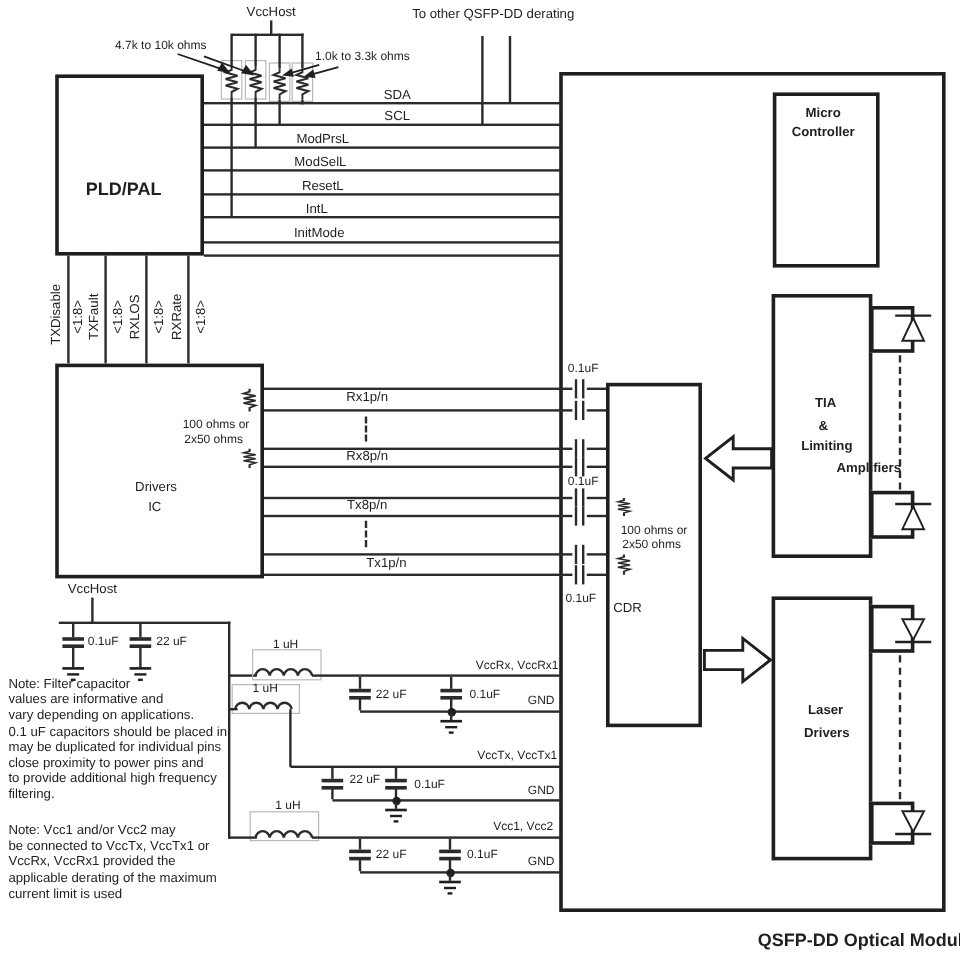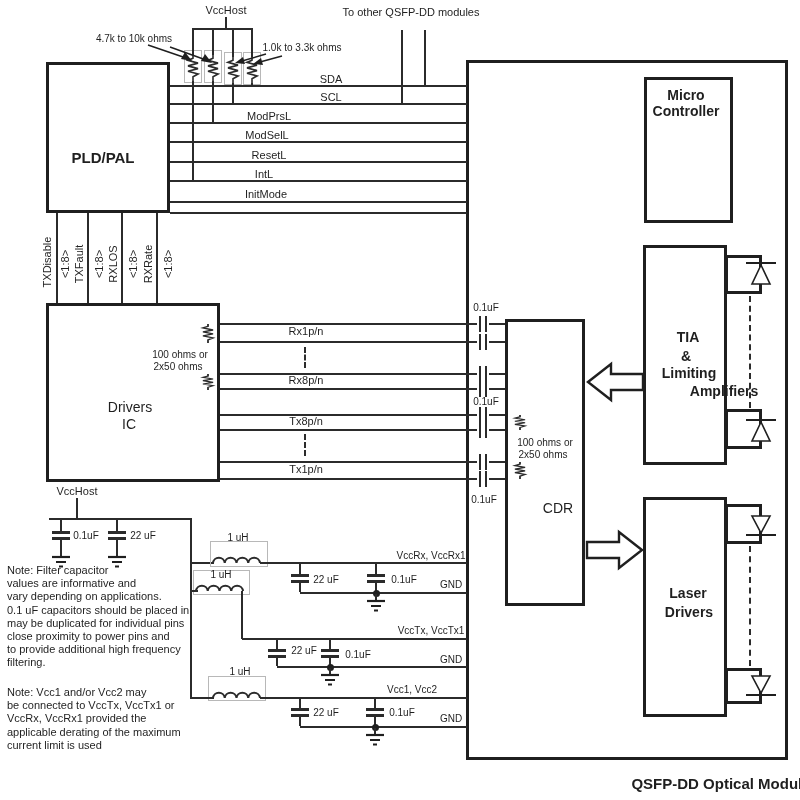--- a/index.html
+++ b/index.html
@@ -8,21 +8,21 @@
     font-family:"Liberation Sans",sans-serif;color:#1f1f1f;overflow:hidden;
   }
   .hl{position:absolute;height:2px;background:#2b2b2b;}
   .vl{position:absolute;width:2px;background:#2b2b2b;}
   .box{position:absolute;border:3px solid #1f1f1f;background:#fff;box-sizing:border-box;}
   .gbox{position:absolute;border:1px solid #b8b8b8;background:transparent;box-sizing:border-box;}
   .lbl{position:absolute;transform:translate(-50%,-50%);white-space:nowrap;line-height:1.05;}
   .vtext{position:absolute;transform:translate(-50%,-50%) rotate(-90deg);white-space:nowrap;}
   .f10{font-size:10px;}
   .f11{font-size:11px;}
-  .f13{font-size:14px;}
+  .f13{font-size:11px;}
   .f15{font-size:15px;font-weight:bold;}
   .bold{font-weight:bold;}
   .dashv{position:absolute;width:0;border-left:2px dashed #2b2b2b;}
   .dot{position:absolute;width:7px;height:7px;border-radius:50%;background:#1f1f1f;}
   .cpl{position:absolute;height:2.5px;width:18px;background:#2b2b2b;}
   svg{position:absolute;overflow:visible;}
   .notes{position:absolute;font-size:11px;line-height:13.2px;color:#1f1f1f;}
 </style>
 </head>
 <body>
@@ -77,21 +77,21 @@
     </svg>
   <svg style="left:232px;top:52px;" width="36" height="16">
       <line x1="34" y1="2" x2="10" y2="9" stroke="#1f1f1f" stroke-width="1.5"></line>
       <polygon points="3,11 13,12 11,5" fill="#1f1f1f"></polygon>
     </svg>
   <svg style="left:248px;top:54px;" width="36" height="14">
       <line x1="34" y1="2" x2="12" y2="8" stroke="#1f1f1f" stroke-width="1.5"></line>
       <polygon points="5,10 15,11 13,4" fill="#1f1f1f"></polygon>
     </svg>
 
-  <div class="lbl f11" style="left:411px;top:13px;">To other QSFP-DD modules</div>
+  <div class="lbl f11" style="left:411px;top:13px;">To other QSFP-DD derating</div>
   <div class="vl" style="left:401px;top:30px;height:74px;"></div>
   <div class="vl" style="left:424px;top:30px;height:56px;"></div>
 
   <div class="box" style="left:46px;top:62px;width:124px;height:151px;"></div>
   <div class="lbl f15" style="left:103px;top:158px;">PLD/PAL</div>
 
   <div class="hl" style="left:170px;top:85px;width:297px;"></div>
   <div class="hl" style="left:170px;top:103px;width:297px;"></div>
   <div class="hl" style="left:170px;top:122px;width:297px;"></div>
   <div class="hl" style="left:170px;top:141px;width:297px;"></div>
@@ -131,21 +131,21 @@
   <div class="hl" style="left:220px;top:373px;width:285px;"></div>
   <div class="hl" style="left:220px;top:388px;width:285px;"></div>
   <div class="hl" style="left:220px;top:414px;width:285px;"></div>
   <div class="hl" style="left:220px;top:429px;width:285px;"></div>
   <div class="hl" style="left:220px;top:461px;width:285px;"></div>
   <div class="hl" style="left:220px;top:478px;width:285px;"></div>
 
   <div class="lbl f11" style="left:306px;top:332px;">Rx1p/n</div>
   <div class="lbl f11" style="left:306px;top:381px;">Rx8p/n</div>
   <div class="lbl f11" style="left:306px;top:422px;">Tx8p/n</div>
-  <div class="lbl f11" style="left:306px;top:470px;text-align:right;">Tx1p/n</div>
+  <div class="lbl f11" style="left:322px;top:470px;text-align:right;">Tx1p/n</div>
 
   <div class="dashv" style="left:304px;top:347px;height:21px;"></div>
   <div class="dashv" style="left:304px;top:434px;height:22px;"></div>
 
   <svg style="left:202px;top:324px;" width="12" height="19" viewBox="0 0 12 24" preserveAspectRatio="none">
       <path d="M6 0 L6 3 L1 5 L11 7.5 L1 10 L11 12.5 L1 15 L11 17.5 L6 20 L6 24" fill="none" stroke="#2b2b2b" stroke-width="1.8"></path>
     </svg>
   <svg style="left:202px;top:374px;" width="12" height="16" viewBox="0 0 12 24" preserveAspectRatio="none">
       <path d="M6 0 L6 3 L1 5 L11 7.5 L1 10 L11 12.5 L1 15 L11 17.5 L6 20 L6 24" fill="none" stroke="#2b2b2b" stroke-width="1.8"></path>
     </svg>
@@ -191,21 +191,21 @@
       <rect x="0" y="0" width="12" height="16" fill="#fff"></rect>
       <line x1="3" y1="0" x2="3" y2="16" stroke="#2b2b2b" stroke-width="2"></line>
       <line x1="9" y1="0" x2="9" y2="16" stroke="#2b2b2b" stroke-width="2"></line>
     </svg>
 
   <div class="lbl f10" style="left:486px;top:308px;">0.1uF</div>
   <div class="lbl f10" style="left:486px;top:402px;">0.1uF</div>
   <div class="lbl f10" style="left:484px;top:500px;">0.1uF</div>
 
   <div class="box" style="left:505px;top:319px;width:80px;height:287px;"></div>
-  <div class="lbl f13" style="left:558px;top:508px;text-align:right;">CDR</div>
+  <div class="lbl f13" style="left:523px;top:508px;text-align:right;">CDR</div>
 
   <svg style="left:514px;top:415px;" width="12" height="15" viewBox="0 0 12 24" preserveAspectRatio="none">
       <path d="M6 0 L6 3 L1 5 L11 7.5 L1 10 L11 12.5 L1 15 L11 17.5 L6 20 L6 24" fill="none" stroke="#2b2b2b" stroke-width="1.8"></path>
     </svg>
   <svg style="left:514px;top:462px;" width="12" height="17" viewBox="0 0 12 24" preserveAspectRatio="none">
       <path d="M6 0 L6 3 L1 5 L11 7.5 L1 10 L11 12.5 L1 15 L11 17.5 L6 20 L6 24" fill="none" stroke="#2b2b2b" stroke-width="1.8"></path>
     </svg>
   <div class="lbl f10" style="left:545px;top:443px;">100 ohms or</div>
   <div class="lbl f10" style="left:543px;top:455px;">2x50 ohms</div>
 
@@ -344,21 +344,21 @@
       <line x1="7" y1="10.5" x2="11" y2="10.5" stroke="#1f1f1f" stroke-width="2"></line>
     </svg>
 
   <div class="gbox" style="left:208px;top:676px;width:58px;height:25px;"></div>
   <div class="lbl f10" style="left:240px;top:672px;">1 uH</div>
   <div class="hl" style="left:191px;top:697px;width:23px;"></div>
   <svg style="left:213px;top:685px;" width="47" height="14">
       <path d="M0 13 A5.9 5.9 0 0 1 11.75 13 A5.9 5.9 0 0 1 23.5 13 A5.9 5.9 0 0 1 35.25 13 A5.9 5.9 0 0 1 47 13" fill="none" stroke="#2b2b2b" stroke-width="2"></path>
     </svg>
   <div class="hl" style="left:260px;top:697px;width:207px;"></div>
-  <div class="lbl f10" style="left:412px;top:690px;">Vcc1, Vcc2</div>
+  <div class="lbl f10" style="left:436px;top:690px;">Vcc1, Vcc2</div>
 
   <div class="vl" style="left:299px;top:699px;height:9px;"></div>
   <div class="cpl" style="left:291px;top:708px;"></div>
   <div class="cpl" style="left:291px;top:714px;"></div>
   <div class="vl" style="left:299px;top:716px;height:10px;"></div>
   <div class="lbl f10" style="left:326px;top:713px;">22 uF</div>
 
   <div class="vl" style="left:374px;top:699px;height:9px;"></div>
   <div class="cpl" style="left:366px;top:708px;"></div>
   <div class="cpl" style="left:366px;top:714px;"></div>

